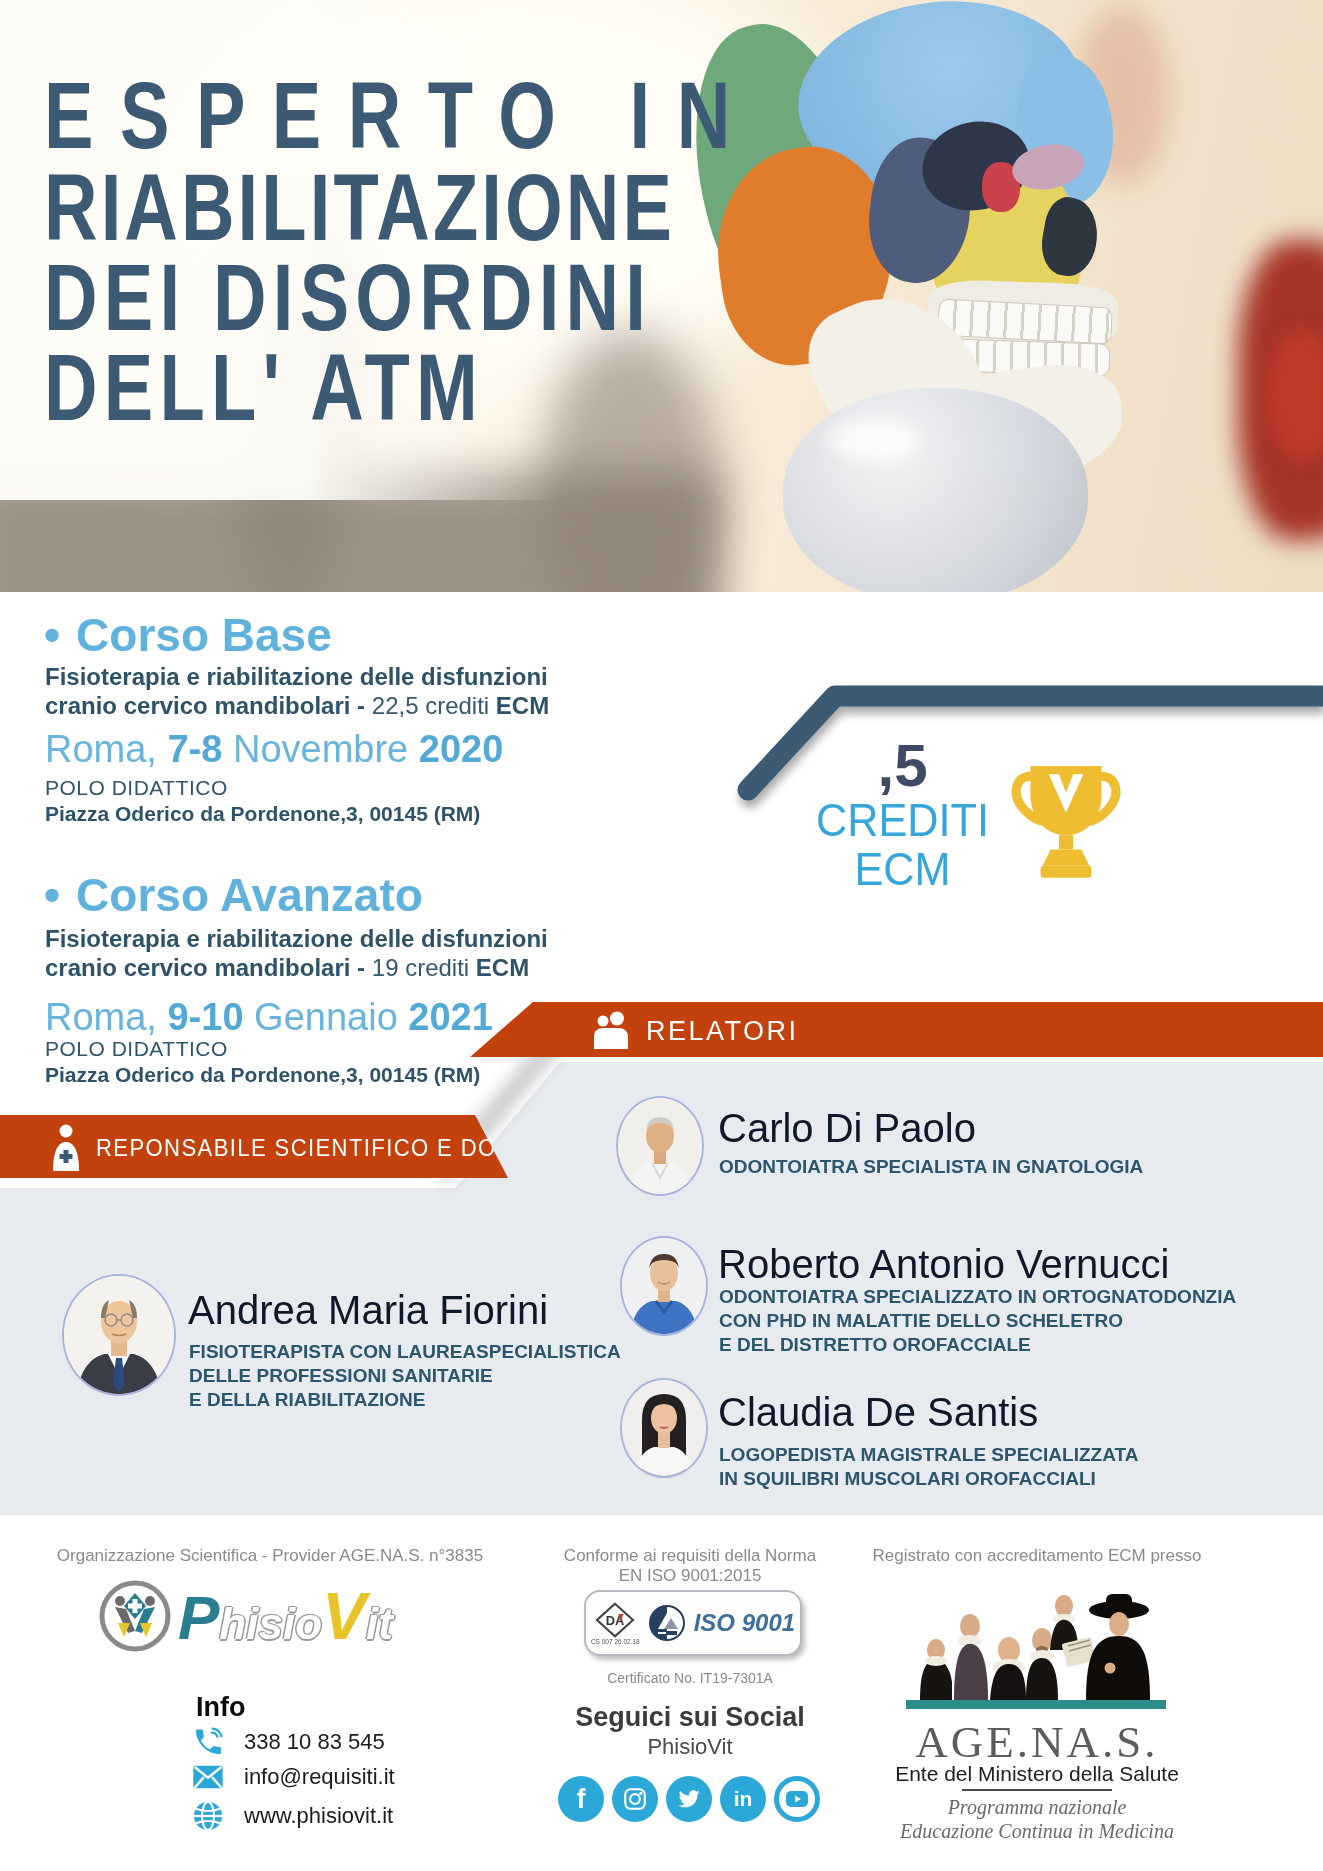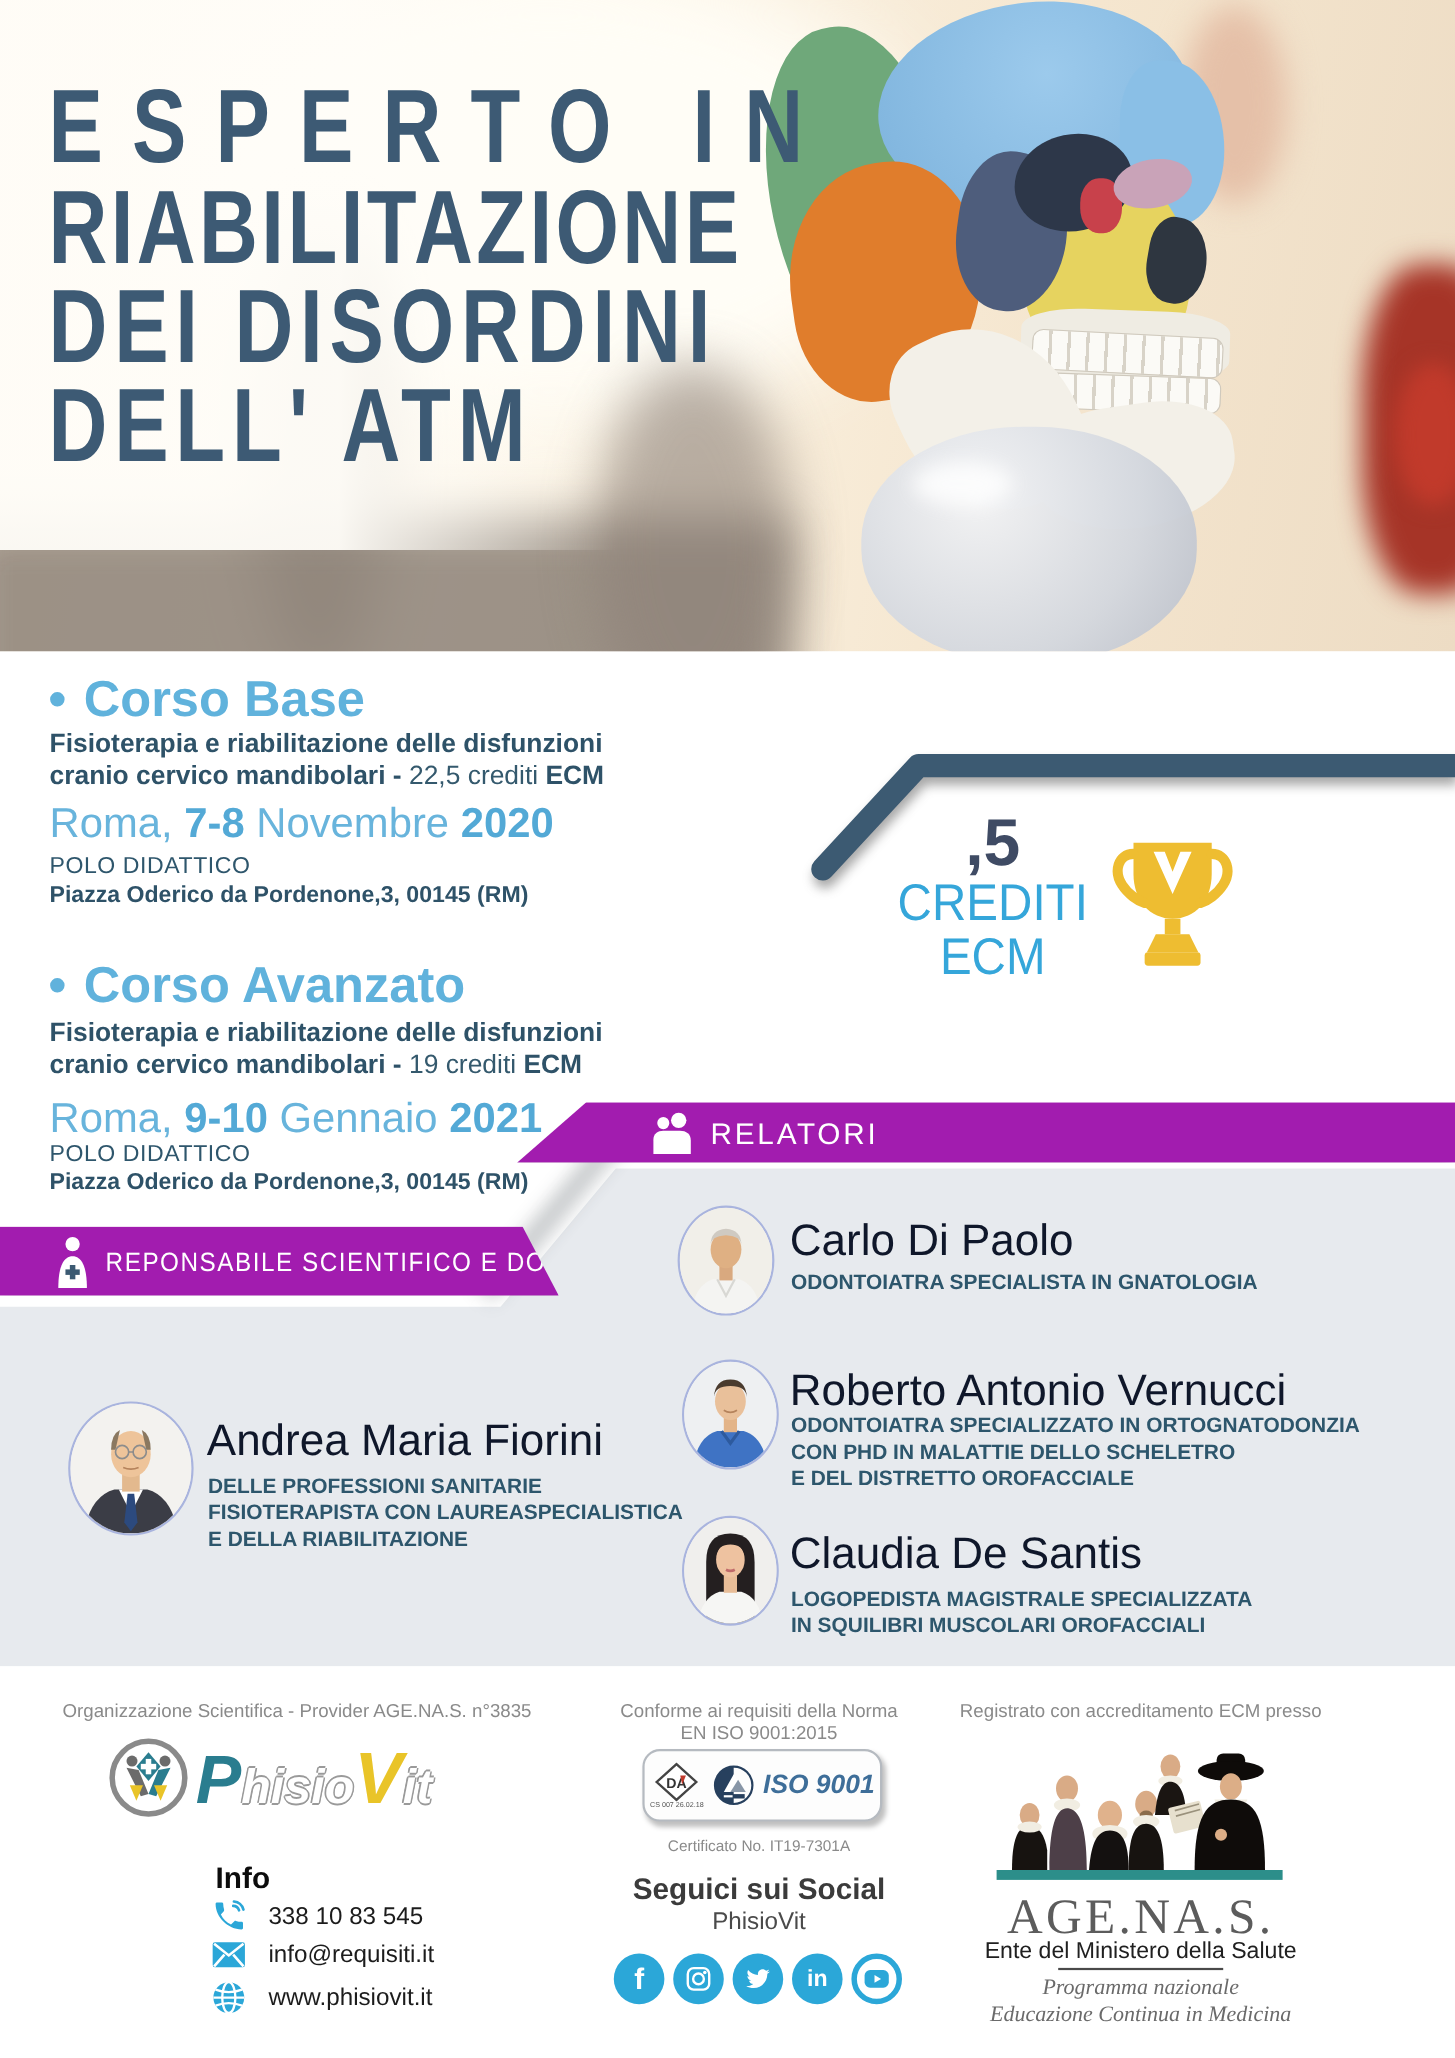--- a/index.html
+++ b/index.html
@@ -30,21 +30,21 @@
   .c-addr{font-size:21px;font-weight:700;color:#2e5268;white-space:nowrap;}
 
   
   .credits{position:absolute;left:795px;top:740px;width:215px;text-align:center;}
   .cr-row{display:flex;align-items:flex-end;justify-content:center;line-height:.85;}
   .cr-num{font-size:122px;font-weight:800;color:#3f4b64;letter-spacing:-3px;}
   .cr-dec{font-size:60px;font-weight:700;color:#3f4b64;margin-bottom:4px;}
   .cr-l1,.cr-l2{font-size:47px;color:#35a6da;transform:scaleX(.92);transform-origin:center;line-height:1.05;}
 
   
-  .banner{background:#a21caf;}
+  .banner{background:#c2410c;}
   .banner-label{color:#fff;font-weight:300;letter-spacing:2.5px;white-space:nowrap;}
   .gray-panel{position:absolute;left:0;top:1062px;width:1323px;height:453px;background:#e7eaee;
           clip-path:polygon(560px 0,1323px 0,1323px 453px,0 453px,0 126px,455px 126px);}
   .diag-shadow{position:absolute;left:408px;top:1096px;width:190px;height:14px;background:rgba(30,40,50,.35);
           filter:blur(9px);transform:rotate(130deg);}
 
   
   .avatar{border-radius:50%;overflow:hidden;border:2.5px solid #a9b4de;background:#f4f3f0;}
   .p-name{font-size:40px;font-weight:400;color:#0f172a;white-space:nowrap;}
   .p-role{font-size:19px;font-weight:700;color:#2d566c;line-height:24px;white-space:nowrap;}
@@ -259,22 +259,22 @@
         <path d="M37,42 Q37,28 45,24 L41,42 Z" fill="#8a7860"></path>
         <path d="M73,42 Q73,28 65,24 L69,42 Z" fill="#8a7860"></path>
         <circle cx="47" cy="44" r="6" fill="none" stroke="#8c8c8c" stroke-width="1.5"></circle>
         <circle cx="63" cy="44" r="6" fill="none" stroke="#8c8c8c" stroke-width="1.5"></circle>
         <line x1="53" y1="44" x2="57" y2="44" stroke="#8c8c8c" stroke-width="1.5"></line>
         <path d="M48,58 Q55,61 62,58" fill="none" stroke="#b5835c" stroke-width="1.5"></path>
       </svg>
     </div>
     <div class="abs p-name" style="left:188px;top:1288px;">Andrea Maria Fiorini</div>
     <div class="abs p-role" style="left:189px;top:1340px;">
+      <div>FISIOTERAPISTA CON LAUREASPECIALISTICA</div>
       <div>DELLE PROFESSIONI SANITARIE</div>
-      <div>FISIOTERAPISTA CON LAUREASPECIALISTICA</div>
       <div>E DELLA RIABILITAZIONE</div>
     </div>
   </div>
 
   <div>
     <div class="abs f-cap" style="left:50px;top:1546px;width:440px;">Organizzazione Scientifica - Provider AGE.NA.S. n°3835</div>
 
     <div class="abs" style="left:98px;top:1578px;display:flex;align-items:center;">
       <svg width="74" height="74" viewBox="0 0 74 74">
         <circle cx="37" cy="37" r="33" fill="#fff" stroke="#8a8a8a" stroke-width="5"></circle>

